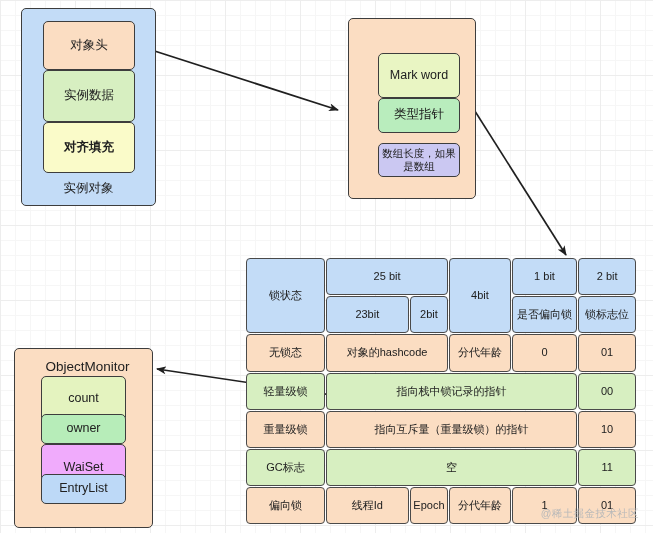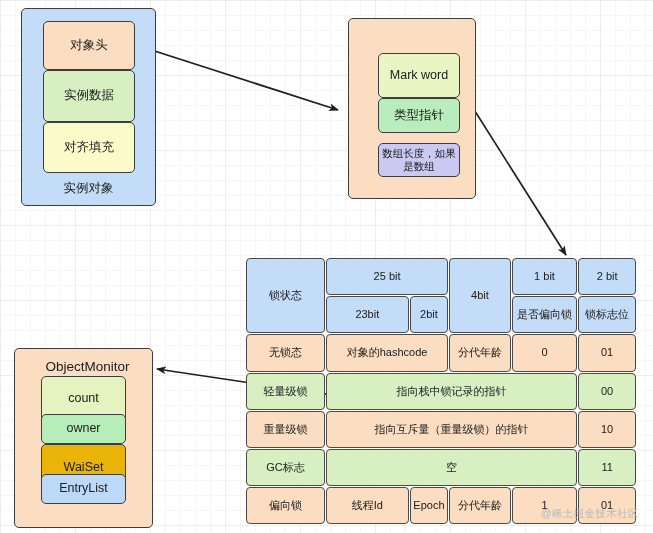--- a/index.html
+++ b/index.html
@@ -24,34 +24,34 @@
     display:flex;align-items:center;justify-content:center;
     text-align:center;
     font-size:12.5px;
     line-height:1.25;
   }
   
   #instance-object{left:21px;top:8px;width:135px;height:198px;background:#c3dcf7;}
   #instance-object .title{position:absolute;left:0;right:0;bottom:8px;font-size:12.5px;}
   #obj-header{left:43px;top:21px;width:92px;height:49px;background:#fbddc2;}
   #instance-data{left:43px;top:70px;width:92px;height:52px;background:#d7efc1;}
-  #align-pad{left:43px;top:122px;width:92px;height:51px;background:#fafbc9;}
+  #align-pad{left:43px;top:122px;width:92px;height:51px;background:#fafbc9;font-weight:bold;}
 
   
   #object-header-box{left:348px;top:18px;width:128px;height:181px;background:#fbddc2;}
   #mark-word{left:378px;top:53px;width:82px;height:45px;background:#e9f5c3;}
-  #type-pointer{left:378px;top:98px;width:82px;height:35px;background:#b9edbd;}
+  #type-pointer{left:378px;top:98px;width:82px;height:35px;background:#b9edbd;font-family:Liberation Mono, monospace;}
   #array-length{left:378px;top:143px;width:82px;height:20px;background:#cbc8f2;font-size:10.5px;padding:16px 3px;}
 
   
   #object-monitor{left:14px;top:348px;width:139px;height:180px;background:#fbddc2;}
   #object-monitor .om-title{position:absolute;left:0;right:0;top:10px;text-align:center;font-size:13.5px;margin-left:8px;}
   #om-count{left:41px;top:376px;width:85px;height:46px;background:#e4f3bf;}
   #om-owner{left:41px;top:414px;width:85px;height:30px;background:#b7edb9;}
-  #om-waiset{left:41px;top:444px;width:85px;height:48px;background:#eab308;}
+  #om-waiset{left:41px;top:444px;width:85px;height:48px;background:#f0abfc;}
   #om-entrylist{left:41px;top:474px;width:85px;height:30px;background:#bdd9f7;}
 
   
   #markword-table{left:245px;top:257px;width:392px;height:226px;}
   #markword-table table{border-collapse:separate;border-spacing:1px;width:100%;height:100%;table-layout:fixed;}
   #markword-table td{
     border:1.4px solid #4a4a4a;border-radius:4px;
     text-align:center;vertical-align:middle;
     font-size:11px;line-height:1.2;
     padding:11px 1px;

